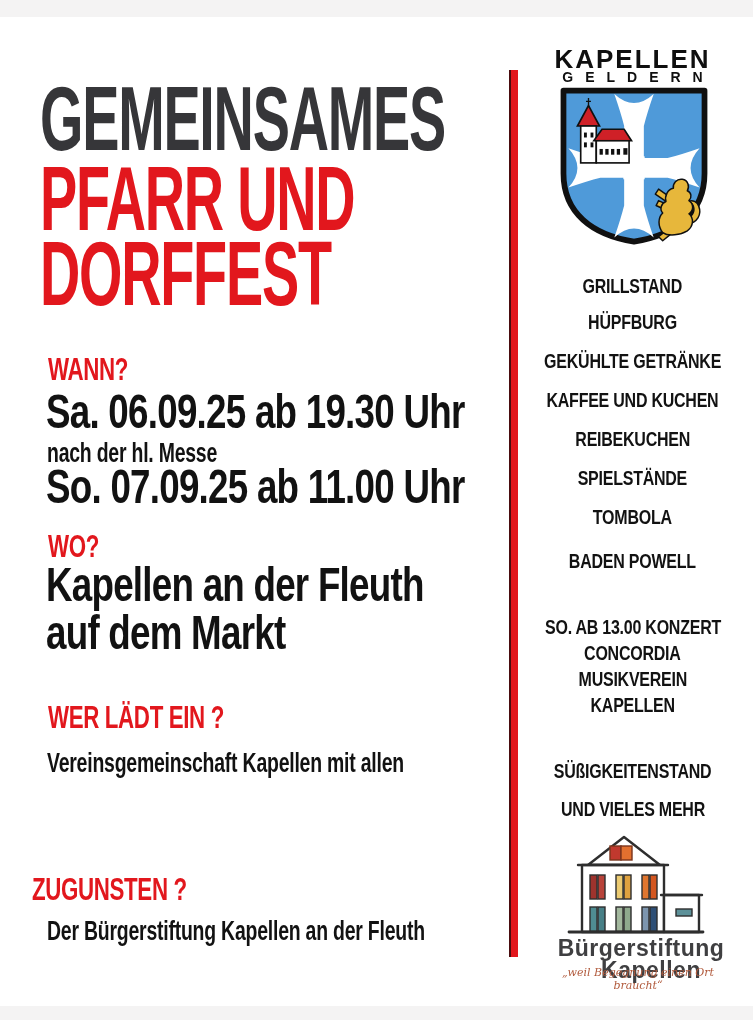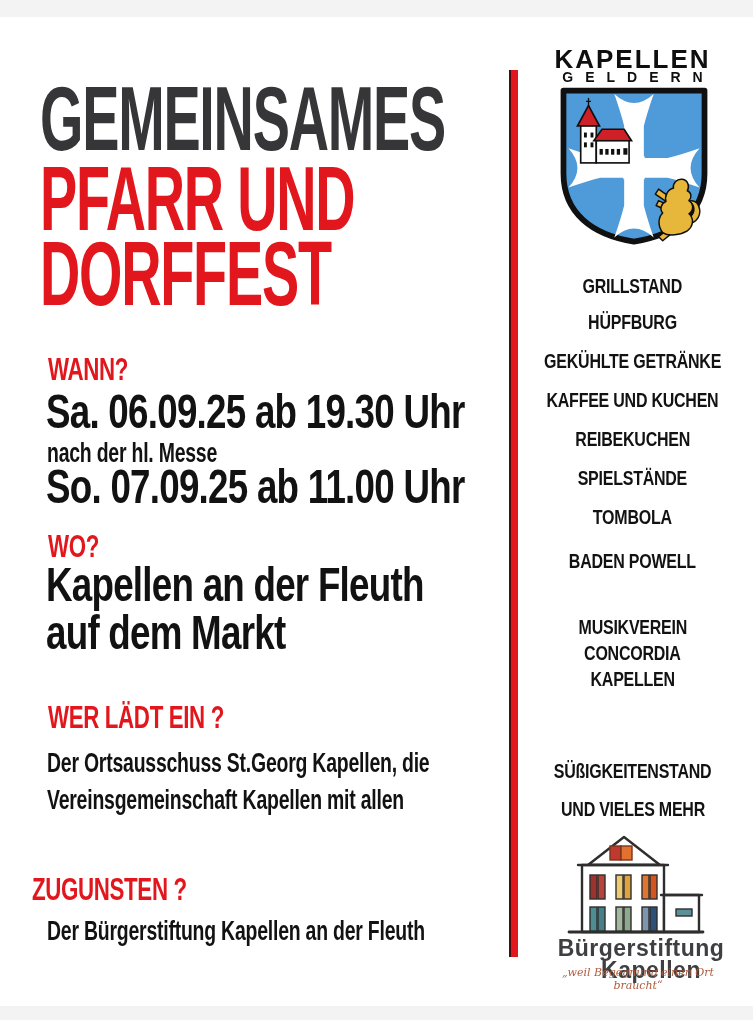--- a/index.html
+++ b/index.html
@@ -75,21 +75,20 @@
   <span class="cond sx75 big">Kapellen an der Fleuth</span>
 </div>
 <div class="abs" style="left:46px;top:608px;">
   <span class="cond sx75 big">auf dem Markt</span>
 </div>
 
 <div class="abs" style="left:48px;top:702px;">
   <span class="cond sx72 rhead">WER LÄDT EIN ?</span>
 </div>
 <div class="abs" style="left:47px;top:745px;">
-  <div><span class="cond sx72 mid">Der Ortsausschuss St.Georg Kapellen, die</span></div>
   <div><span class="cond sx72 mid">Vereinsgemeinschaft Kapellen mit allen</span></div>
 </div>
 
 <div class="abs" style="left:32px;top:874px;">
   <span class="cond sx72 rhead">ZUGUNSTEN ?</span>
 </div>
 <div class="abs" style="left:47px;top:913px;">
   <span class="cond sx72 mid">Der Bürgerstiftung Kapellen an der Fleuth</span>
 </div>
 
@@ -143,22 +142,23 @@
 <div class="rline" style="top:390px;"><span class="ccond sx80 ritem">KAFFEE UND KUCHEN</span></div>
 <div class="rline" style="top:429px;"><span class="ccond sx80 ritem">REIBEKUCHEN</span></div>
 <div class="rline" style="top:468px;"><span class="ccond sx80 ritem">SPIELSTÄNDE</span></div>
 <div class="rline" style="top:507px;"><span class="ccond sx80 ritem">TOMBOLA</span></div>
 
 <div class="rline" style="top:549px;">
   <div><span class="ccond sx80 rmulti" style="line-height:25px;">BADEN POWELL</span></div>
 </div>
 
 <div class="rline" style="top:614px;">
+  <div><span class="ccond sx80 rmulti">SO. AB 13.00 KONZERT</span></div>
+  <div><span class="ccond sx80 rmulti">CONCORDIA</span></div>
   <div><span class="ccond sx80 rmulti">MUSIKVEREIN</span></div>
-  <div><span class="ccond sx80 rmulti">CONCORDIA</span></div>
   <div><span class="ccond sx80 rmulti">KAPELLEN</span></div>
 </div>
 
 <div class="rline" style="top:761px;"><span class="ccond sx80 ritem">SÜßIGKEITENSTAND</span></div>
 <div class="rline" style="top:799px;"><span class="ccond sx80 ritem">UND VIELES MEHR</span></div>
 
 <svg class="abs" style="left:566px;top:834px;" width="140" height="104" viewBox="0 0 140 104">
   <g stroke="#2e2e2e" stroke-width="2.4" fill="#ffffff" stroke-linejoin="round" stroke-linecap="round">
     <path d="M22,31 L58,3 L94,31 Z"></path>
     <rect x="16" y="31" width="82" height="67"></rect>

